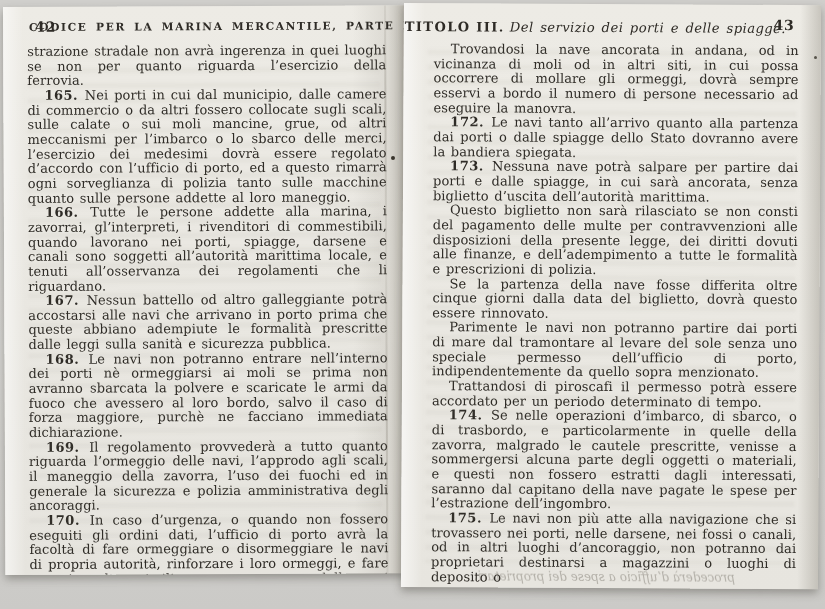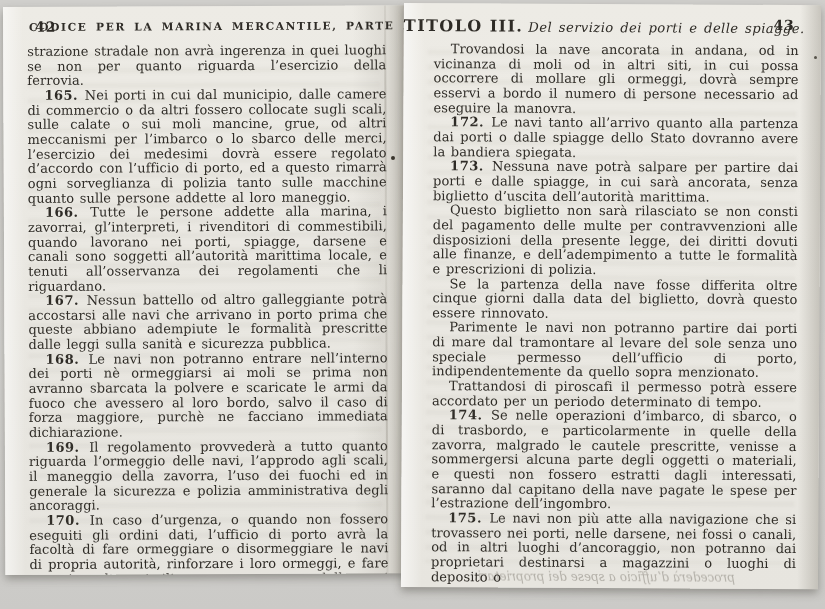--- a/index.html
+++ b/index.html
@@ -41,21 +41,21 @@
   .pagenum{font-weight:bold;font-size:14px;letter-spacing:1px;}
   .pagenum-left{position:absolute;left:32px;top:0;}
   .pagenum-right{position:absolute;right:26px;top:0;margin-left:28px;}
   .runtitle-left{
     text-align:center;font-size:10.6px;font-weight:bold;letter-spacing:1.7px;
     word-spacing:3px;padding-left:26px;padding-top:2px;white-space:nowrap;
   }
   .runtitle-right{
     text-align:center;padding-right:34px;padding-top:1px;white-space:nowrap;
   }
-  .titolo{font-size:16px;font-weight:bold;letter-spacing:1.4px;}
+  .titolo{font-size:13px;font-weight:bold;letter-spacing:1.4px;}
   .subject{font-style:italic;font-size:13.2px;letter-spacing:.4px;word-spacing:2px;}
   .bodytext{
     text-align:justify;font-size:13px;line-height:14.65px;
     word-spacing:.11em;letter-spacing:.005em;
   }
   .bodytext-left{padding:6px 18px 0 24px;}
   .bodytext-right{padding:7px 22px 0 30px;}
   .para{margin:0;text-indent:17px;}
   .para.no-indent{text-indent:0;}
   .artnum{font-weight:bold;letter-spacing:.5px;}

